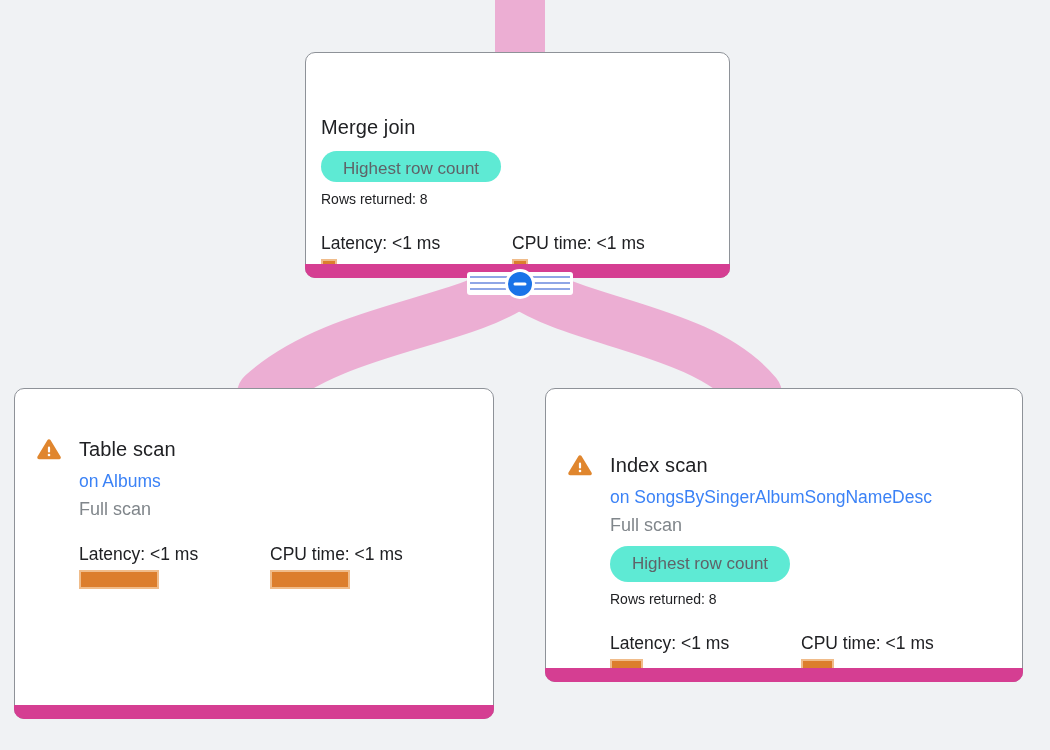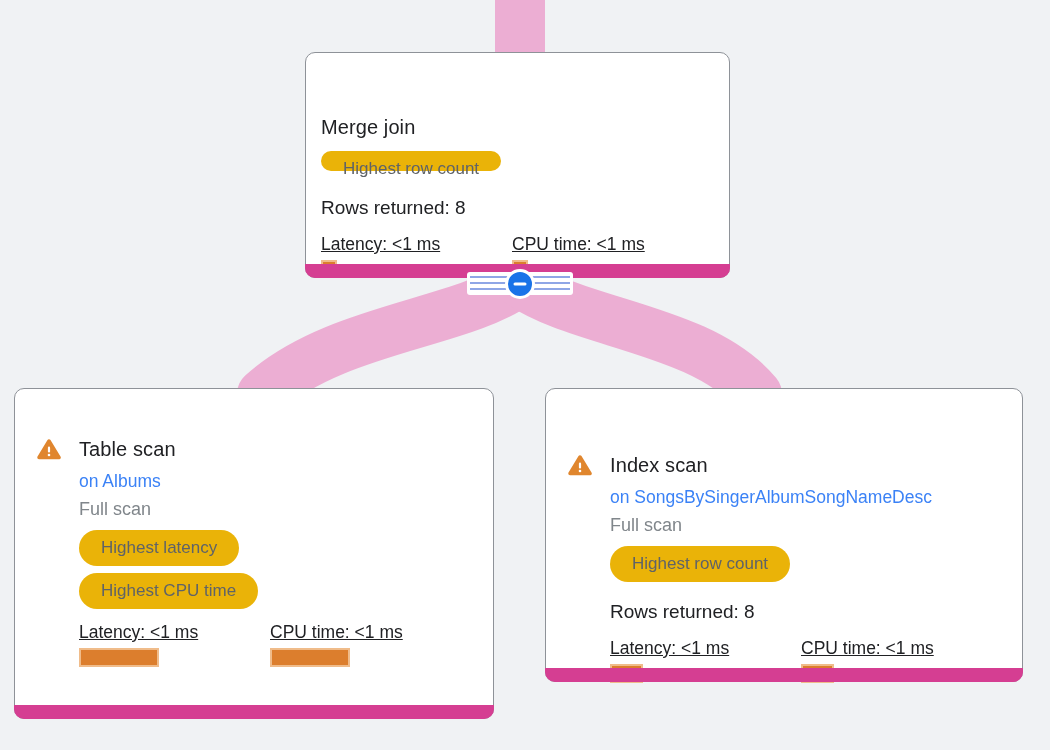--- a/index.html
+++ b/index.html
@@ -40,36 +40,36 @@
     font-size: 20px; line-height: 28px; font-weight: 500; color: #202124;
     letter-spacing: 0.1px;
   }
   .node-body--indent { margin-left: 42px; }
 
   .node-subtitle { font-size: 17.5px; line-height: 28px; margin-top: 4px; color: #3b82f6; }
   .scan-type     { font-size: 18px; line-height: 28px; color: #80868b; }
 
   .badge {
     display: inline-block;
-    background: #eab308;
+    background: #5eead4;
     color: #5f6368;
     font-size: 17px;
     font-weight: 500;
     line-height: 36px;
-    height: 20px;
+    height: 31px;
     padding: 0 22px;
     border-radius: 18px;
     margin-top: 7px;
   }
   .badge-stack .badge { display: table; }
   .node--merge .badge { margin-top: 10px; }
 
-  .rows-returned { font-size: 19px; line-height: 26px; margin-top: 17px; }
-
-  .metrics { display: flex; margin-top: 11px; text-decoration: underline; }
+  .rows-returned { font-size: 14px; line-height: 26px; margin-top: 4px; }
+
+  .metrics { display: flex; margin-top: 19px; }
   .metric  { width: 191px; }
   .metric-label { font-size: 17.5px; line-height: 24px; color: #202124; }
   .metric-bar {
     margin-top: 4px;
     background: #dc7e2d;
     border: 2px solid #f0bc8a;
   }
   .node--merge .metric-bar { width: 16px; height: 16px; }
   .node--table .metric-bar { width: 80px; height: 19px; }
   .node--index .metric-bar { width: 33px; height: 19px; }
@@ -149,24 +149,20 @@
       <svg class="warning-icon" viewBox="0 0 24 23">
         <path d="M12 3 L22 19.5 H2 Z" fill="#e0862e" stroke="#e0862e" stroke-width="3.5" stroke-linejoin="round"></path>
         <rect x="10.9" y="8.6" width="2.2" height="6" rx="1.1" fill="#ffffff"></rect>
         <circle cx="12" cy="17" r="1.3" fill="#ffffff"></circle>
       </svg>
       <div class="node-title">Table scan</div>
     </div>
     <div class="node-body--indent">
       <div class="node-subtitle">on Albums</div>
       <div class="scan-type">Full scan</div>
-      <div class="badge-stack">
-        <span class="badge">Highest latency</span>
-        <span class="badge">Highest CPU time</span>
-      </div>
       <div class="metrics">
         <div class="metric">
           <div class="metric-label">Latency: &lt;1 ms</div>
           <div class="metric-bar"></div>
         </div>
         <div class="metric">
           <div class="metric-label">CPU time: &lt;1 ms</div>
           <div class="metric-bar"></div>
         </div>
       </div>

